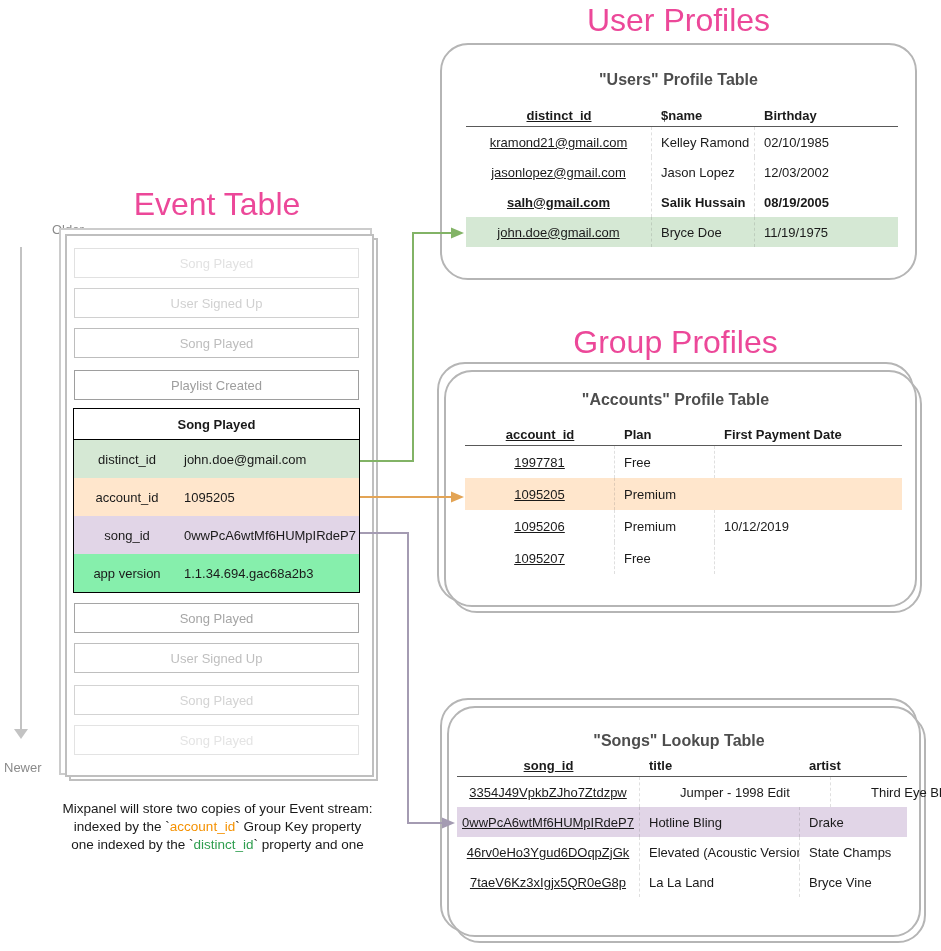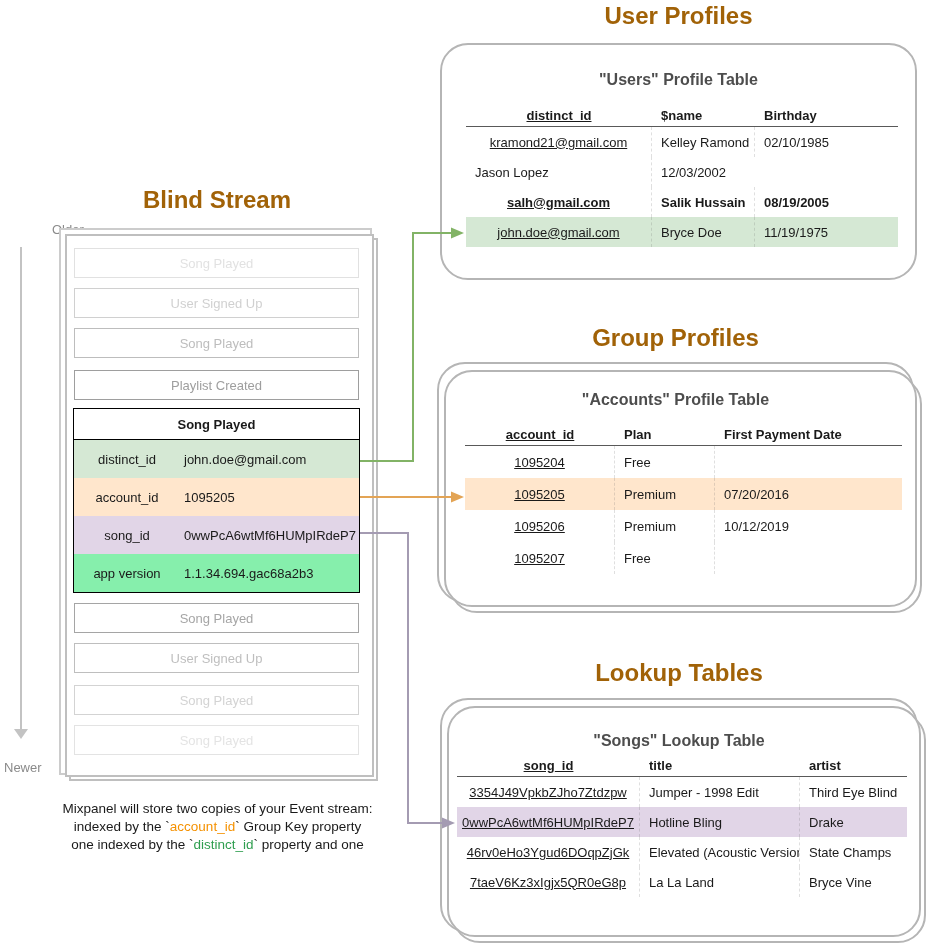--- a/index.html
+++ b/index.html
@@ -11,24 +11,23 @@
     width: 941px;
     height: 951px;
     background: #fff;
     overflow: hidden;
   }
 
   
   .section-title {
     position: absolute;
     text-align: center;
-    font-size: 24px;
-    color: #a16207;
+    font-size: 32px;
+    color: #ec4899;
     white-space: nowrap;
-    font-weight: bold;
   }
 
   
   .axis-label { position: absolute; font-size: 13px; color: #8a8a8a; }
   .timeline-line {
     position: absolute; left: 20px; top: 247px;
     width: 2px; height: 483px; background: #c3c3c3;
   }
   .timeline-head {
     position: absolute; left: 14px; top: 729px;
@@ -112,21 +111,21 @@
   .songs-grid    { grid-template-columns: 183px 160px 107px; }
 
   
   .arrows { position: absolute; left: 0; top: 0; z-index: 5; pointer-events: none; }
 </style>
 </head>
 <body>
 
 <div class="canvas">
 
-  <div class="section-title" style="left:62px; top:186px; width:310px;">Blind Stream</div>
+  <div class="section-title" style="left:62px; top:186px; width:310px;">Event Table</div>
 
   <div class="axis-label" style="left:8px; top:222px;margin-left:44px;">Older</div>
   <div class="timeline-line"></div>
   <div class="timeline-head"></div>
   <div class="axis-label" style="left:4px; top:760px;text-align:center;">Newer</div>
 
   <div class="stream-box">
     <div class="stack-sq s1"></div>
     <div class="stack-sq s2"></div>
   </div>
@@ -181,20 +180,21 @@
         <div class="cell key">distinct_id</div>
         <div class="cell">$name</div>
         <div class="cell">Birthday</div>
       </div>
       <div class="trow body-row users-grid" style="height: 30px;">
         <div class="cell key">kramond21@gmail.com</div>
         <div class="cell">Kelley Ramond</div>
         <div class="cell">02/10/1985</div>
       </div>
       <div class="trow body-row users-grid" style="height: 30px;">
+        <div class="cell key">jasonlopez@gmail.com</div>
         <div class="cell">Jason Lopez</div>
         <div class="cell">12/03/2002</div>
       </div>
       <div class="trow body-row users-grid" style="height: 30px; font-weight: bold;">
         <div class="cell key">salh@gmail.com</div>
         <div class="cell">Salik Hussain</div>
         <div class="cell">08/19/2005</div>
       </div>
       <div class="trow body-row users-grid" style="height: 30px; background: rgb(213, 232, 212);">
         <div class="cell key">john.doe@gmail.com</div>
@@ -209,54 +209,52 @@
     <div class="stack-rd s2"></div>
   </div>
   <div class="card-title" style="left:437px; top:391px; width:477px;">"Accounts" Profile Table</div>
   <div class="dtable" id="accounts-table" style="left:465px; top:423px; width:437px;">
       <div class="trow hdr-row accounts-grid" style="height: 23px;">
         <div class="cell key">account_id</div>
         <div class="cell">Plan</div>
         <div class="cell">First Payment Date</div>
       </div>
       <div class="trow body-row accounts-grid" style="height: 32px;">
-        <div class="cell key">1095204</div>
+        <div class="cell key">1997781</div>
         <div class="cell">Free</div>
         <div class="cell"></div>
       </div>
       <div class="trow body-row accounts-grid" style="height: 32px; background: rgb(255, 230, 204);">
         <div class="cell key">1095205</div>
         <div class="cell">Premium</div>
-        <div class="cell">07/20/2016</div>
       </div>
       <div class="trow body-row accounts-grid" style="height: 32px;">
         <div class="cell key">1095206</div>
         <div class="cell">Premium</div>
         <div class="cell">10/12/2019</div>
       </div>
       <div class="trow body-row accounts-grid" style="height: 32px;">
         <div class="cell key">1095207</div>
         <div class="cell">Free</div>
         <div class="cell"></div>
       </div>
     </div>
 
-  <div class="section-title" style="left:440px; top:659px; width:478px;">Lookup Tables</div>
   <div class="card" style="left:440px; top:698px; width:478px; height:235px;">
     <div class="stack-rd s1"></div>
     <div class="stack-rd s2"></div>
   </div>
   <div class="card-title" style="left:440px; top:732px; width:478px;">"Songs" Lookup Table</div>
   <div class="dtable" id="songs-table" style="left:457px; top:754px; width:450px;">
       <div class="trow hdr-row songs-grid" style="height: 23px;">
         <div class="cell key">song_id</div>
         <div class="cell">title</div>
         <div class="cell">artist</div>
       </div>
-      <div class="trow body-row songs-grid" style="height: 30px;">
+      <div class="trow body-row songs-grid" style="height: 30px; gap: 31px;">
         <div class="cell key">3354J49VpkbZJho7Ztdzpw</div>
         <div class="cell">Jumper - 1998 Edit</div>
         <div class="cell">Third Eye Blind</div>
       </div>
       <div class="trow body-row songs-grid" style="height: 30px; background: rgb(225, 213, 231);">
         <div class="cell key">0wwPcA6wtMf6HUMpIRdeP7</div>
         <div class="cell">Hotline Bling</div>
         <div class="cell">Drake</div>
       </div>
       <div class="trow body-row songs-grid" style="height: 30px;">

